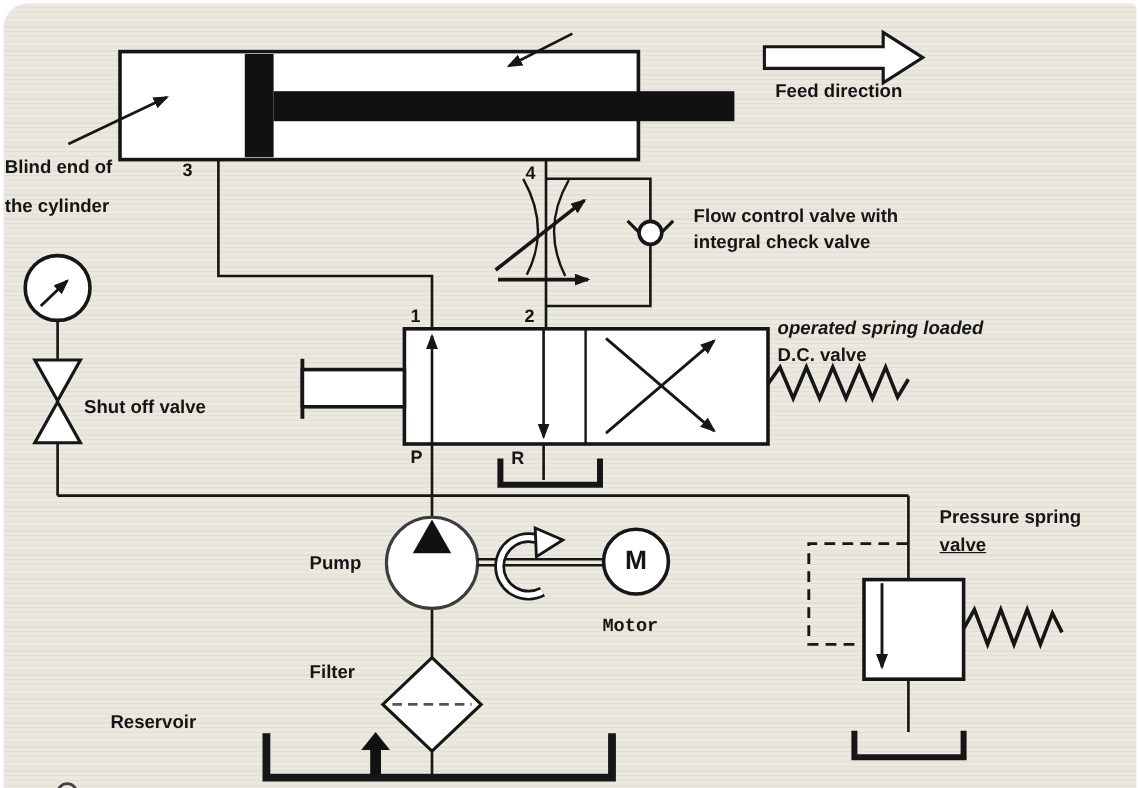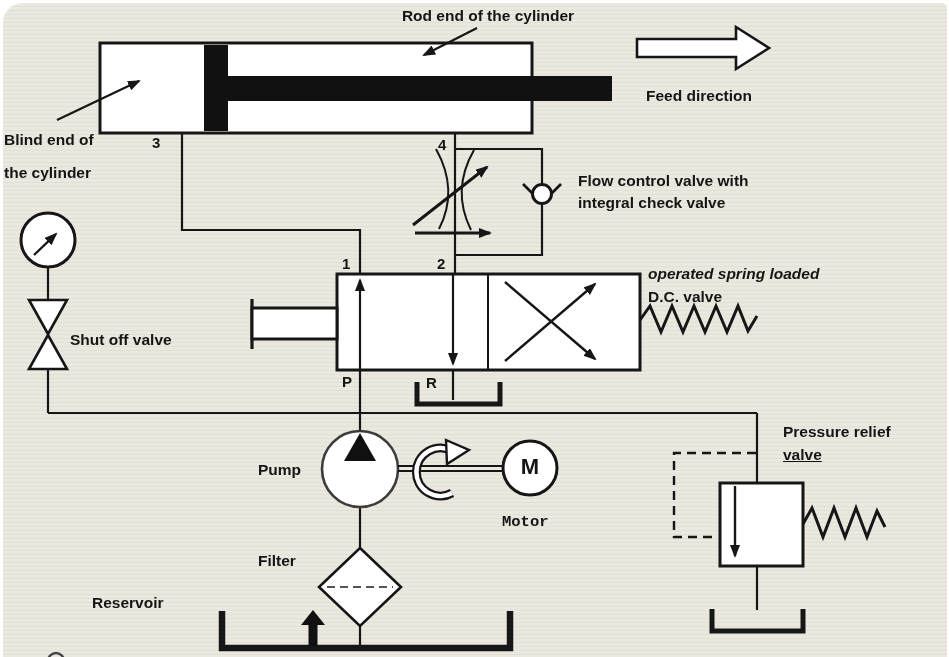--- a/index.html
+++ b/index.html
@@ -89,24 +89,23 @@
     <polygon points="313,610 325,625 301,625" fill="#111111"></polygon>
     <rect x="308.5" y="624" width="9" height="22" fill="#111111"></rect>
     <circle cx="56" cy="661" r="8" fill="none" stroke="#444444" stroke-width="2.4"></circle>
 
     <rect x="720" y="483" width="83" height="83" fill="#ffffff" stroke="#161616" stroke-width="3"></rect>
     <line x1="735" y1="486" x2="735" y2="556" stroke="#161616" stroke-width="2.4" marker-end="url(#ah)"></line>
     <polyline points="803,524 812,508 823,537 834,508 845,537 856,508 867,537 877,511 885,527" fill="none" stroke="#161616" stroke-width="3"></polyline>
     <polyline points="712,609 712,631 803,631 803,609" fill="none" stroke="#161616" stroke-width="5"></polyline>
   </svg>
 
-  <div class="lbl" style="left:383px;top:5px;width:210px;text-align:center;">Rod end of the cylinder</div>
   <div class="lbl" style="left:4px;top:129px;">Blind end of</div>
   <div class="lbl" style="left:4px;top:162px;">the cylinder</div>
-  <div class="lbl" style="left:646px;top:85px;">Feed direction</div>
+  <div class="lbl" style="left:646px;top:66px;">Feed direction</div>
 
   <div class="lbl port" style="left:152px;top:132px;">3</div>
   <div class="lbl port" style="left:438px;top:134px;">4</div>
 
   <div class="lbl" style="left:578px;top:170px;">Flow control valve with</div>
   <div class="lbl" style="left:578px;top:192px;">integral check valve</div>
 
   <div class="lbl" style="left:70px;top:329px;">Shut off valve</div>
 
   <div class="lbl" style="left:648px;top:263px;font-style:italic;">operated spring loaded</div>
@@ -116,15 +115,15 @@
   <div class="lbl port" style="left:437px;top:253px;">2</div>
   <div class="lbl port" style="left:342px;top:371px;">P</div>
   <div class="lbl port" style="left:426px;top:372px;">R</div>
 
   <div class="lbl" style="left:258px;top:459px;">Pump</div>
   <div class="lbl msym" style="left:503px;top:456px;">M</div>
   <div class="lbl" style="left:502px;top:511px;font-family:Liberation Mono, monospace;">Motor</div>
   <div class="lbl" style="left:258px;top:550px;">Filter</div>
   <div class="lbl" style="left:92px;top:592px;">Reservoir</div>
 
-  <div class="lbl" style="left:783px;top:421px;">Pressure relief</div>
+  <div class="lbl" style="left:783px;top:421px;">Pressure spring</div>
   <div class="lbl" style="left:783px;top:444px;text-decoration:underline;">valve</div>
 </div>
 
 </body></html>

